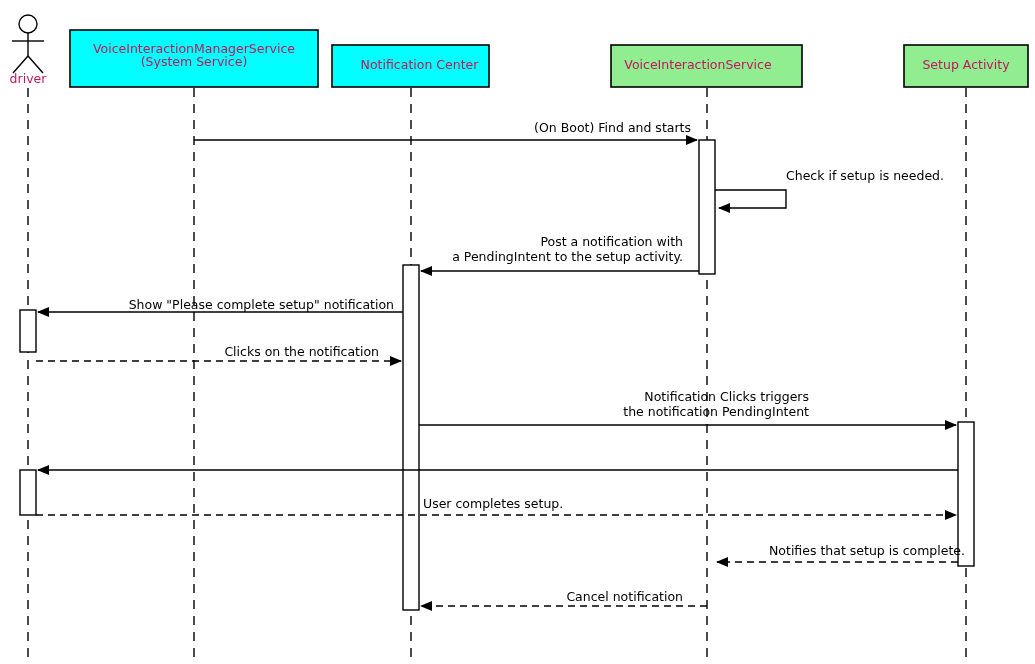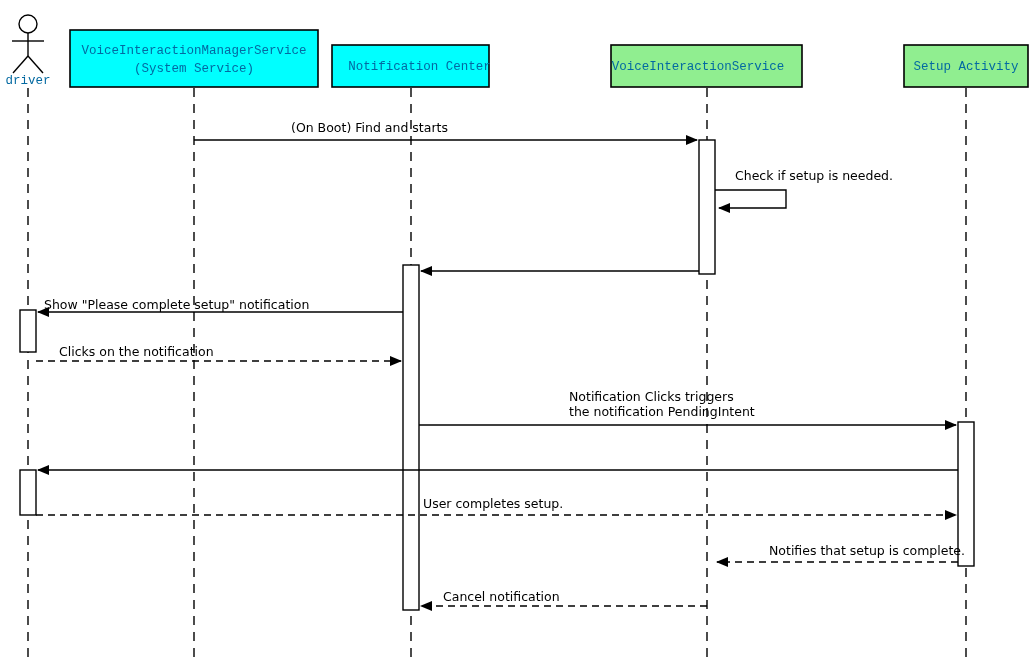--- a/index.html
+++ b/index.html
@@ -22,29 +22,28 @@
     left: 0;
     top: 0;
   }
   .lbl {
     position: absolute;
     font-size: 12.5px;
     color: #000000;
     white-space: pre;
     line-height: 15px;
   }
-  .lbl.center { text-align: left; }
+  .lbl.center { text-align: right; }
   .boxlabel {
     position: absolute;
     font-size: 12.5px;
-    color: #0369a1;
+    color: #be185d;
     text-align: center;
-    line-height: 18px;
+    line-height: 13px;
     white-space: pre;
-    font-family: Liberation Mono, monospace;
   }
 </style>
 </head>
 <body>
 
 <div id="diagram">
 
   <svg width="1035" height="664">
     <defs>
       <marker id="arrowFilled" markerWidth="12" markerHeight="10" refX="11" refY="5" orient="auto" markerUnits="userSpaceOnUse">
@@ -111,22 +110,24 @@
 (System Service)</div>
 
   <div class="boxlabel" style="left:332px; top:58px; width:175px;">Notification Center</div>
 
   <div class="boxlabel" style="left:611px; top:58px; width:174px;">VoiceInteractionService</div>
 
   <div class="boxlabel" style="left:904px; top:58px; width:124px;">Setup Activity</div>
 
   <div class="lbl center" style="left:291px; top:120px; width:400px;">(On Boot) Find and starts</div>
 
-  <div class="lbl" style="left:735px; top:168px; width:260px;">Check if setup is needed.</div>
+  <div class="lbl" style="left:735px; top:168px; width:260px;text-align:center;">Check if setup is needed.</div>
 
+  <div class="lbl center" style="left:437px; top:234px; width:246px;">Post a notification with
+a PendingIntent to the setup activity.</div>
 
   <div class="lbl center" style="left:44px; top:297px; width:350px;">Show "Please complete setup" notification</div>
 
   <div class="lbl center" style="left:59px; top:344px; width:320px;">Clicks on the notification</div>
 
   <div class="lbl center" style="left:569px; top:389px; width:240px;">Notification Clicks triggers
 the notification PendingIntent</div>
 
 
   <div class="lbl" style="left:423px; top:496px; width:300px;">User completes setup.</div>

